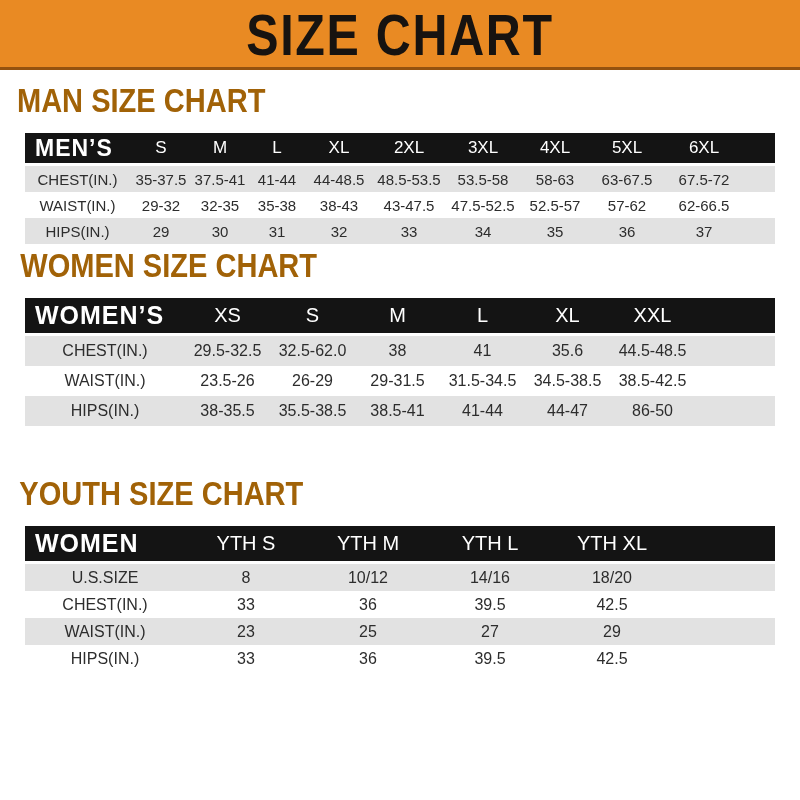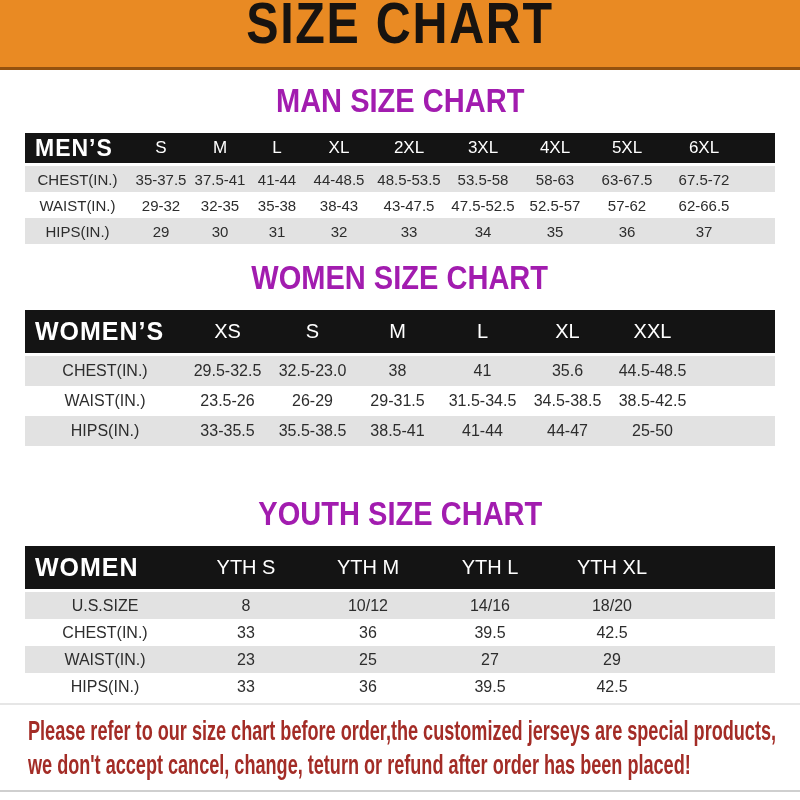--- a/index.html
+++ b/index.html
@@ -6,37 +6,37 @@
   html, body { margin: 0; padding: 0; }
   body {
     width: 800px; height: 800px; overflow: hidden;
     background: #ffffff;
     font-family: "Liberation Sans", sans-serif;
   }
   
   .banner {
     height: 70px; background: #E98A23;
     border-bottom: 3px solid #94520F;
-    display: flex; align-items: flex-end; justify-content: center;
+    display: flex; align-items: flex-start; justify-content: center;
   }
   .banner h1 { margin: 0; line-height: 70px; }
   .banner h1 span {
     display: inline-block; transform: scaleX(0.85);
     font-size: 57px; font-weight: bold; letter-spacing: 2px;
     color: #171310;
   }
   
-  h2.section-title { text-align: center; margin: 0; color: #a21caf; }
+  h2.section-title { text-align: left; margin: 0; color: #a16207; }
   h2.section-title span {
     display: inline-block; transform: scaleX(0.88);
     font-size: 33px; font-weight: bold; letter-spacing: 0px;
     line-height: 40px;
   }
   #man-title   { margin: 11px 0 12px; }
-  #women-title { margin: 14px 0 12px; }
+  #women-title { margin: 2px 0 12px; }
   #youth-title { margin: 48px 0 12px; }
   
   table {
     width: 750px; margin: 0 auto;
     border-collapse: separate; border-spacing: 0;
     table-layout: fixed;
   }
   thead th {
     background: #141414; color: #ffffff;
     border-bottom: 3px solid #ffffff;
@@ -50,21 +50,21 @@
   tbody td {
     text-align: center; color: #2d2d2d; padding: 0;
     background: #ffffff;
   }
   tr.gray td { background: #E2E2E2; }
   
   .men thead th { height: 33px; font-size: 17px; }
   .men thead th.corner { font-size: 23px; }
   .men tbody td { height: 26px; font-size: 15px; }
   
-  .women thead th, .youth thead th { height: 46px; font-size: 20px; }
+  .women thead th, .youth thead th { height: 38px; font-size: 20px; }
   .women thead th.corner, .youth thead th.corner { font-size: 25px; }
   .women tbody td { height: 30px; font-size: 16px; }
   .youth tbody td { height: 27px; font-size: 16px; }
   
   .footer {
     margin-top: 3px;
     border-top: 2px solid #E6E6E6;
     border-bottom: 2px solid #CFCFCF;
     padding: 11px 28px 6px;
   }
@@ -185,45 +185,45 @@
         <th>L</th>
         <th>XL</th>
         <th>XXL</th>
         <th></th>
       </tr>
     </thead>
     <tbody>
       <tr class="gray">
         <td>CHEST(IN.)</td>
         <td>29.5-32.5</td>
-        <td>32.5-23.0</td>
+        <td>32.5-62.0</td>
         <td>38</td>
         <td>41</td>
         <td>35.6</td>
         <td>44.5-48.5</td>
         <td></td>
       </tr>
       <tr>
         <td>WAIST(IN.)</td>
         <td>23.5-26</td>
         <td>26-29</td>
         <td>29-31.5</td>
         <td>31.5-34.5</td>
         <td>34.5-38.5</td>
         <td>38.5-42.5</td>
         <td></td>
       </tr>
       <tr class="gray">
         <td>HIPS(IN.)</td>
-        <td>33-35.5</td>
+        <td>38-35.5</td>
         <td>35.5-38.5</td>
         <td>38.5-41</td>
         <td>41-44</td>
         <td>44-47</td>
-        <td>25-50</td>
+        <td>86-50</td>
         <td></td>
       </tr>
     </tbody>
   </table>
 
   <h2 class="section-title" id="youth-title">
     <span>YOUTH SIZE CHART</span>
   </h2>
 
   <table class="youth">
@@ -274,22 +274,14 @@
         <td>HIPS(IN.)</td>
         <td>33</td>
         <td>36</td>
         <td>39.5</td>
         <td>42.5</td>
         <td></td>
       </tr>
     </tbody>
   </table>
 
-  <div class="footer">
-    <p>
-      <span>Please refer to our size chart before order,the customized jerseys are special products,</span>
-    </p>
-    <p>
-      <span>we don't accept cancel, change, teturn or refund after order has been placed!</span>
-    </p>
-  </div>
 
 </div>
 
 </body></html>

